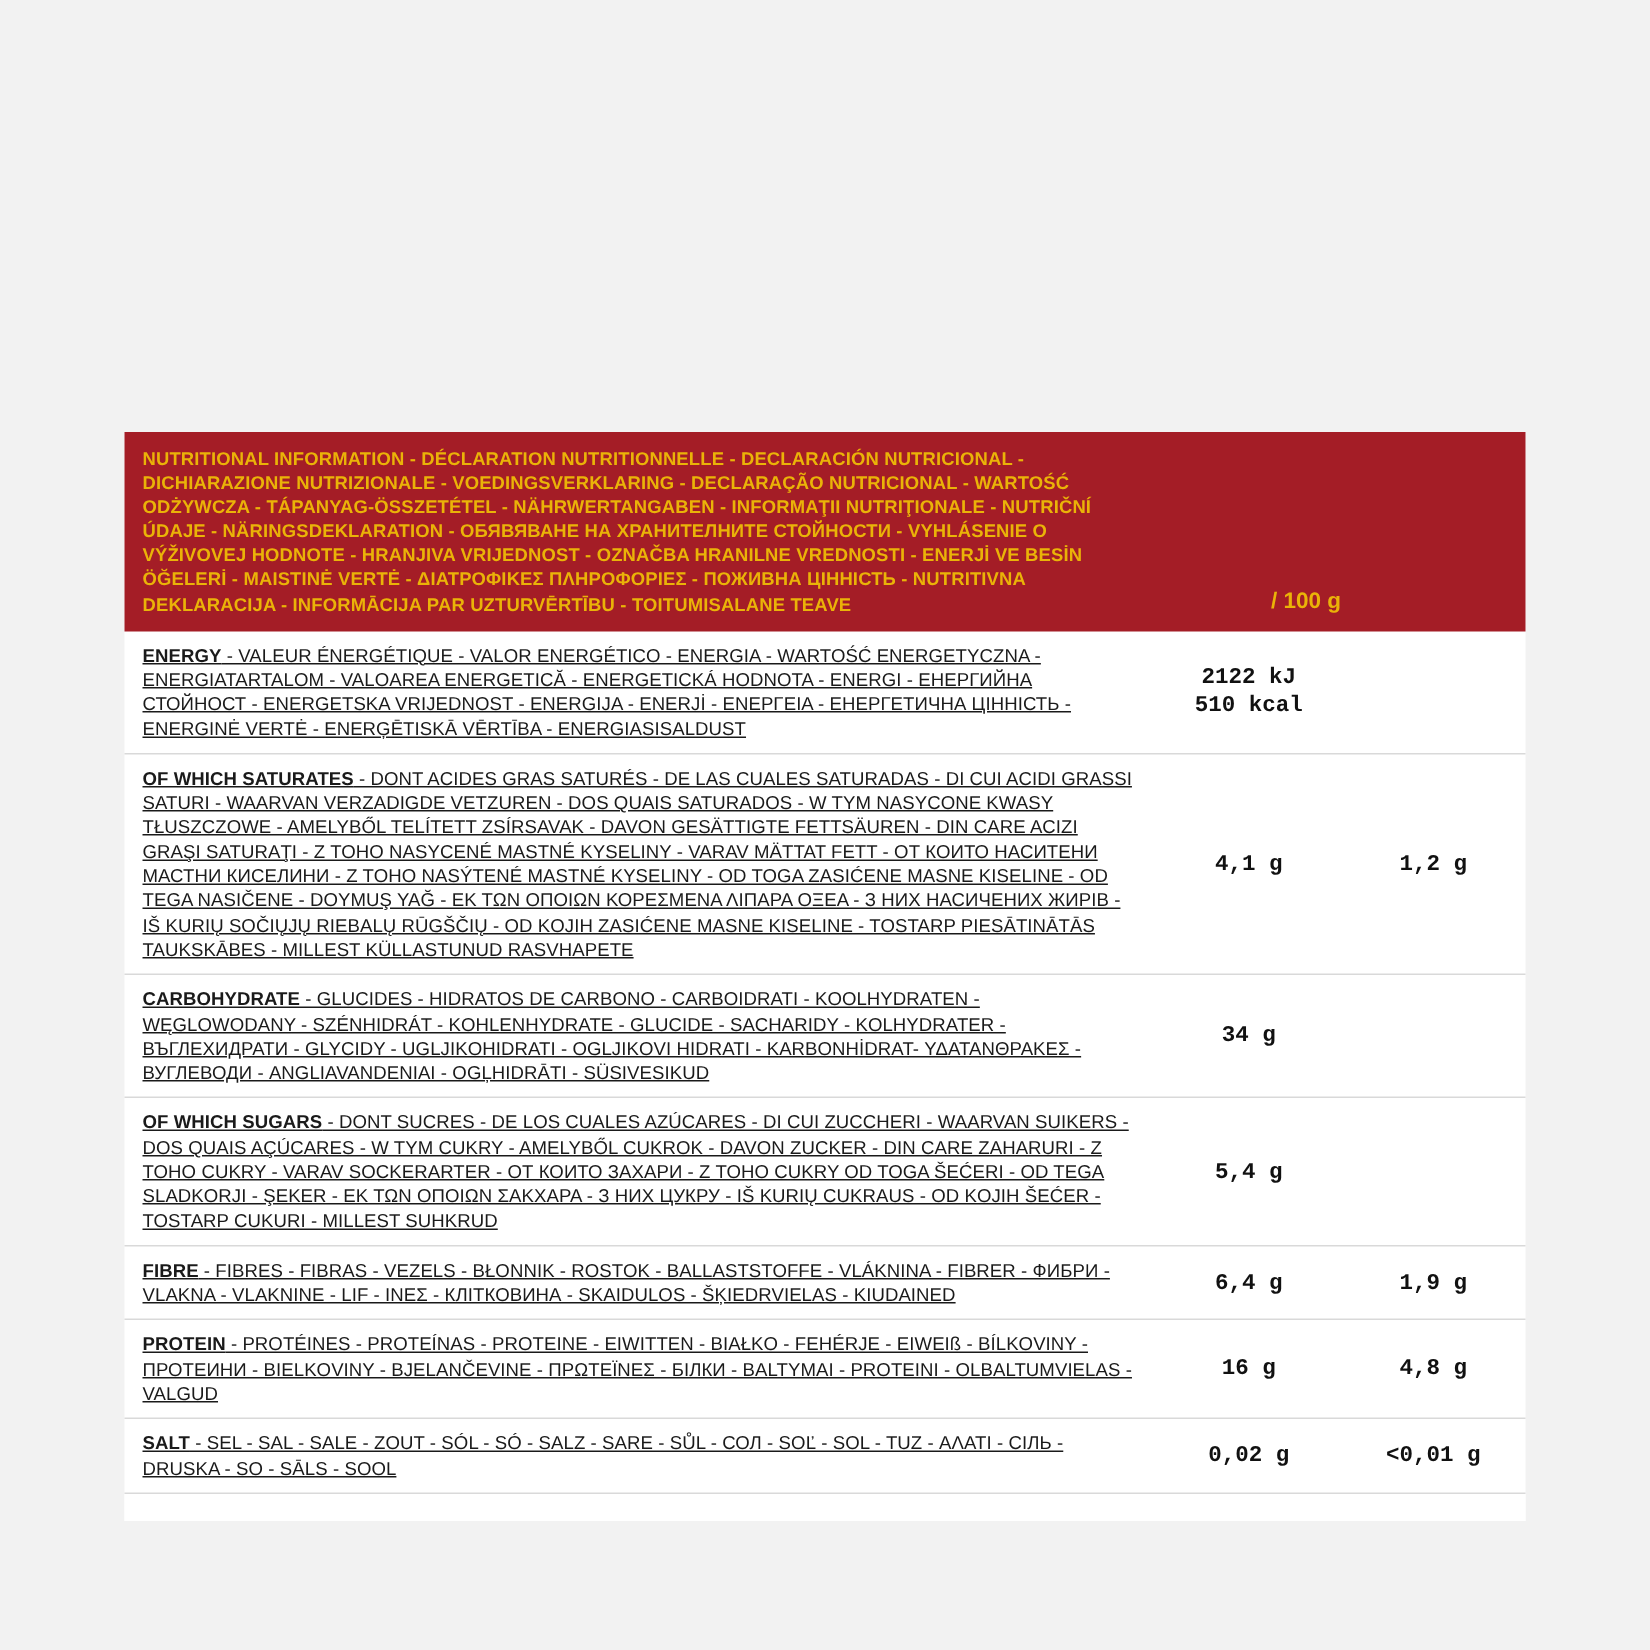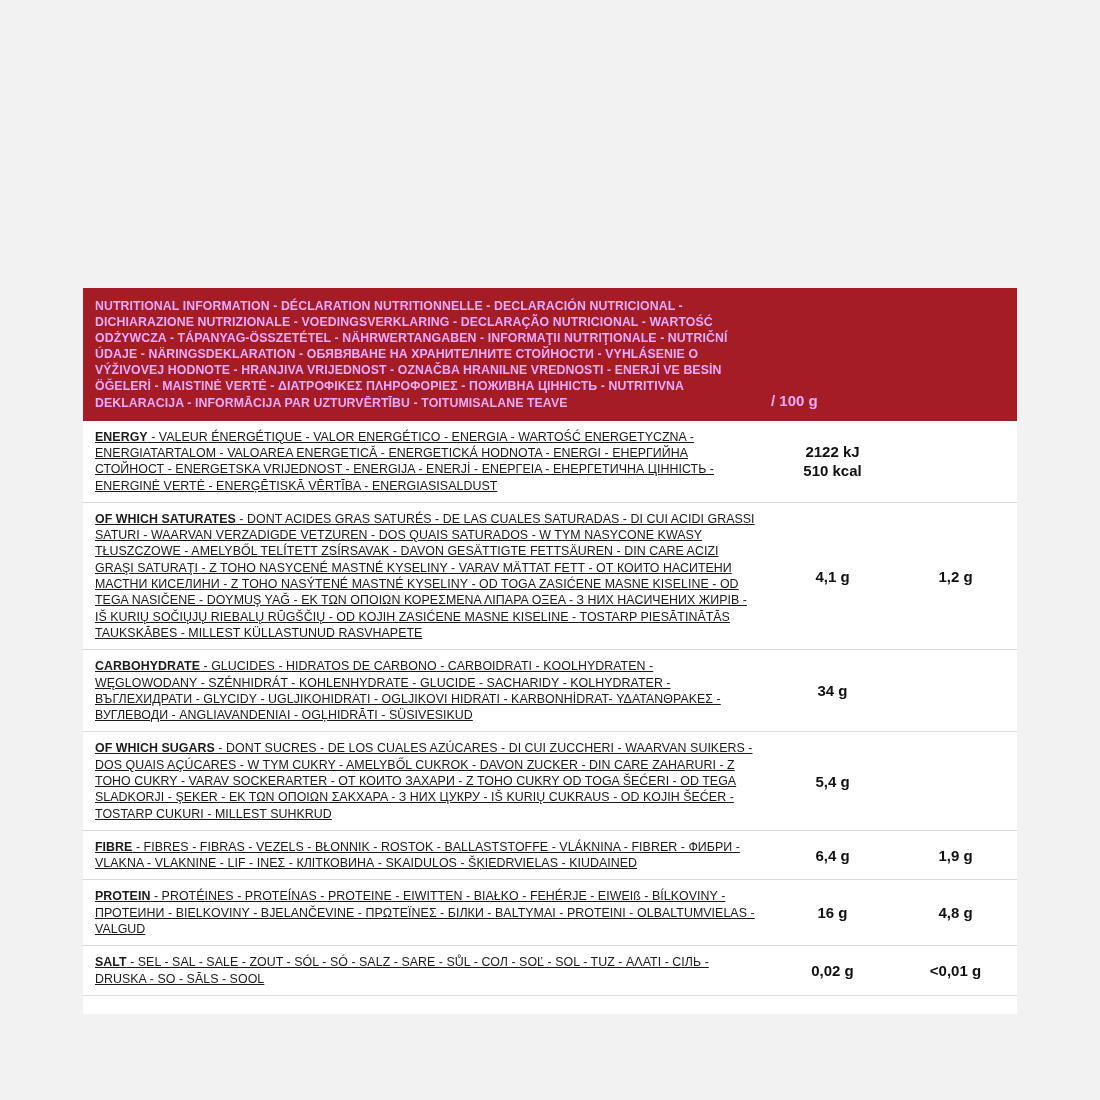--- a/index.html
+++ b/index.html
@@ -24,37 +24,37 @@
     left: 83px;
     top: 288px;
     width: 934px;
     background: #ffffff;
   }
 
   
   .hdr {
     display: flex;
     background: #a41d26;
-    color: #f0abfc;
+    color: #eab308;
     align-items: stretch;
   }
   .hdr-langs {
     flex: 0 0 688px;
     padding: 10px 12px 10px 12px;
     font-size: 12.3px;
     line-height: 16.1px;
     letter-spacing: 0.1px;
     font-weight: 700;
     box-sizing: border-box;
   }
   .hdr-col {
     flex: 0 0 123px;
     display: flex;
     align-items: flex-end;
-    justify-content: flex-start;
+    justify-content: flex-end;
     padding-bottom: 12px;
     font-size: 15px;
     font-weight: 700;
     box-sizing: border-box;
   }
   .hdr-col-inner {
     display: flex;
     flex-direction: column;
     align-items: center;
   }
@@ -105,20 +105,21 @@
     flex: 0 0 123px;
     display: flex;
     align-items: center;
     justify-content: center;
     box-sizing: border-box;
     font-size: 15px;
     font-weight: 700;
     color: #111111;
     text-align: center;
     border-left: none;
+    font-family: Liberation Mono, monospace;
   }
   .row .val .stack {
     display: flex;
     flex-direction: column;
     align-items: center;
     line-height: 19px;
   }
   .footer-pad {
     height: 18px;
     background: #ffffff;

